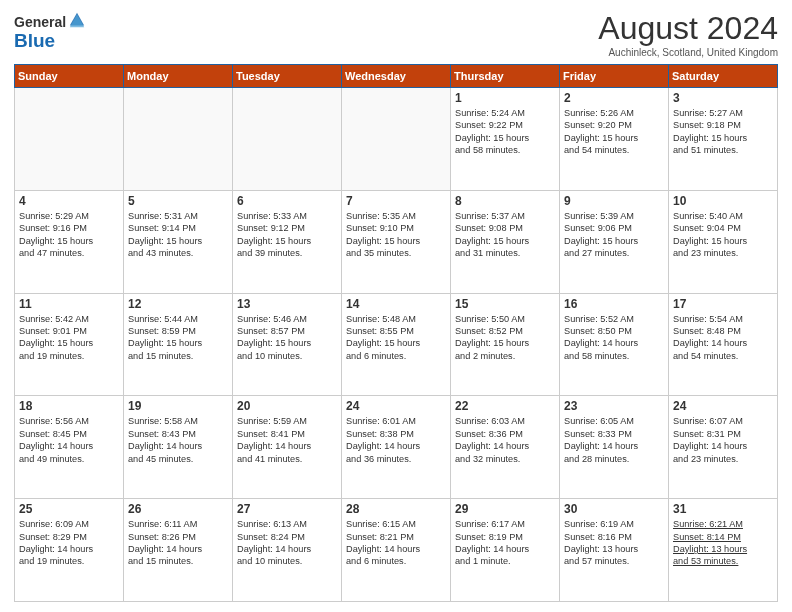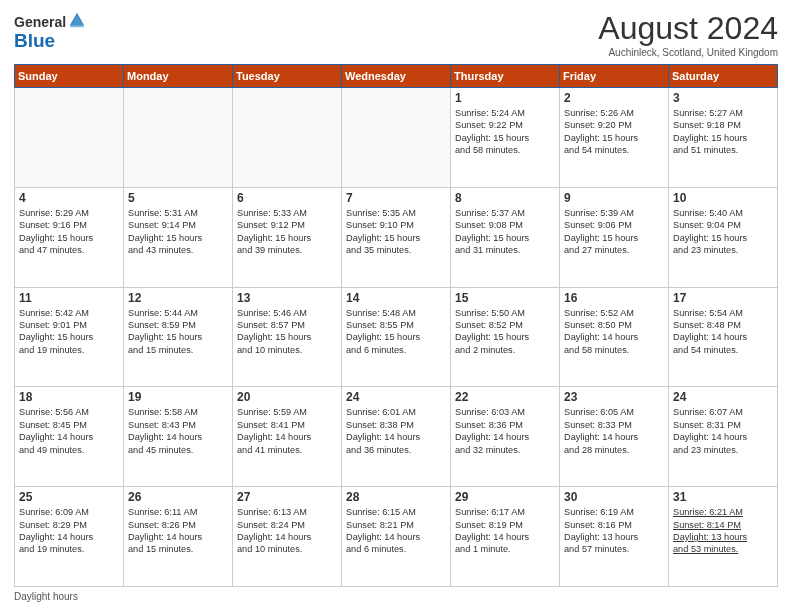--- a/index.html
+++ b/index.html
@@ -359,14 +359,13 @@
             <div class="day-num">31</div>
             <div class="day-info" style="white-space: pre-line; text-decoration: underline;">Sunrise: 6:21 AM
 Sunset: 8:14 PM
 Daylight: 13 hours
 and 53 minutes.</div>
           </td>
         </tr>
       </tbody>
   </table>
 
-  <div class="footer-note">Daylight hours</div>
 </div>
 
 </body></html>

